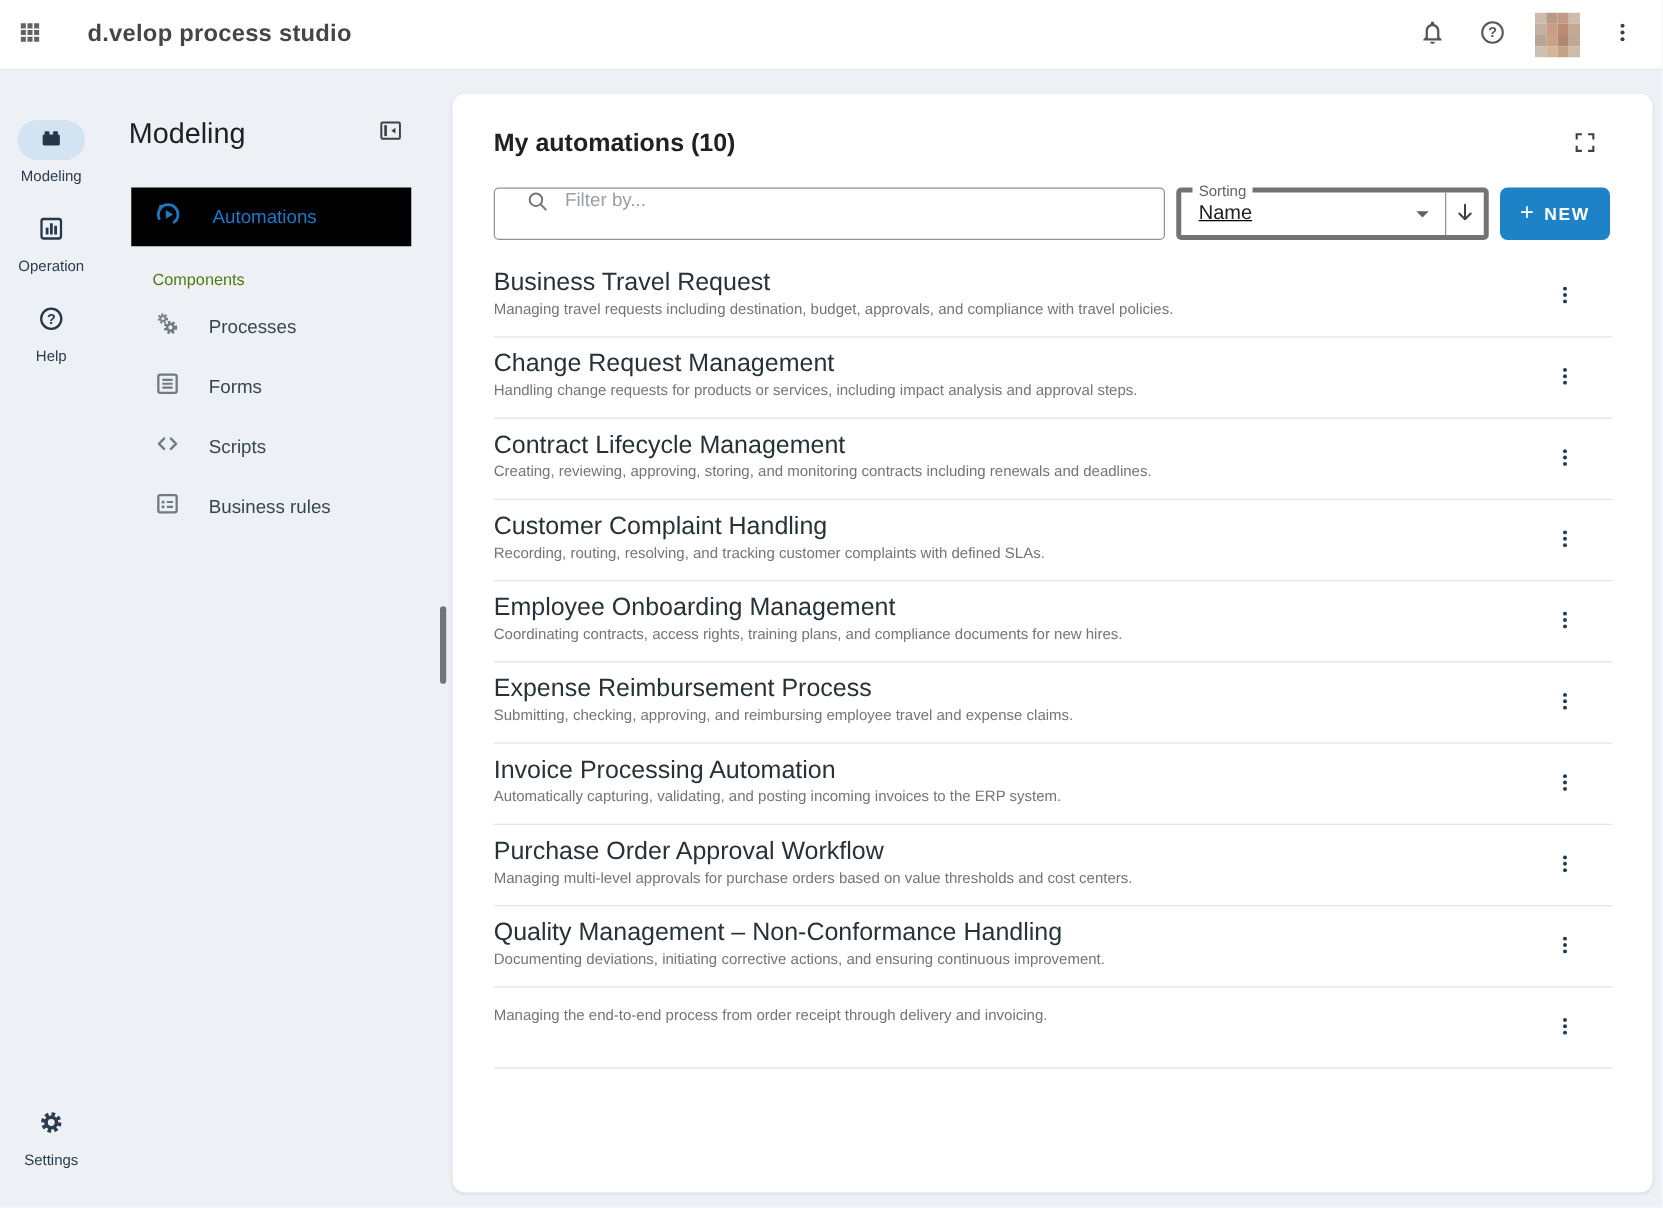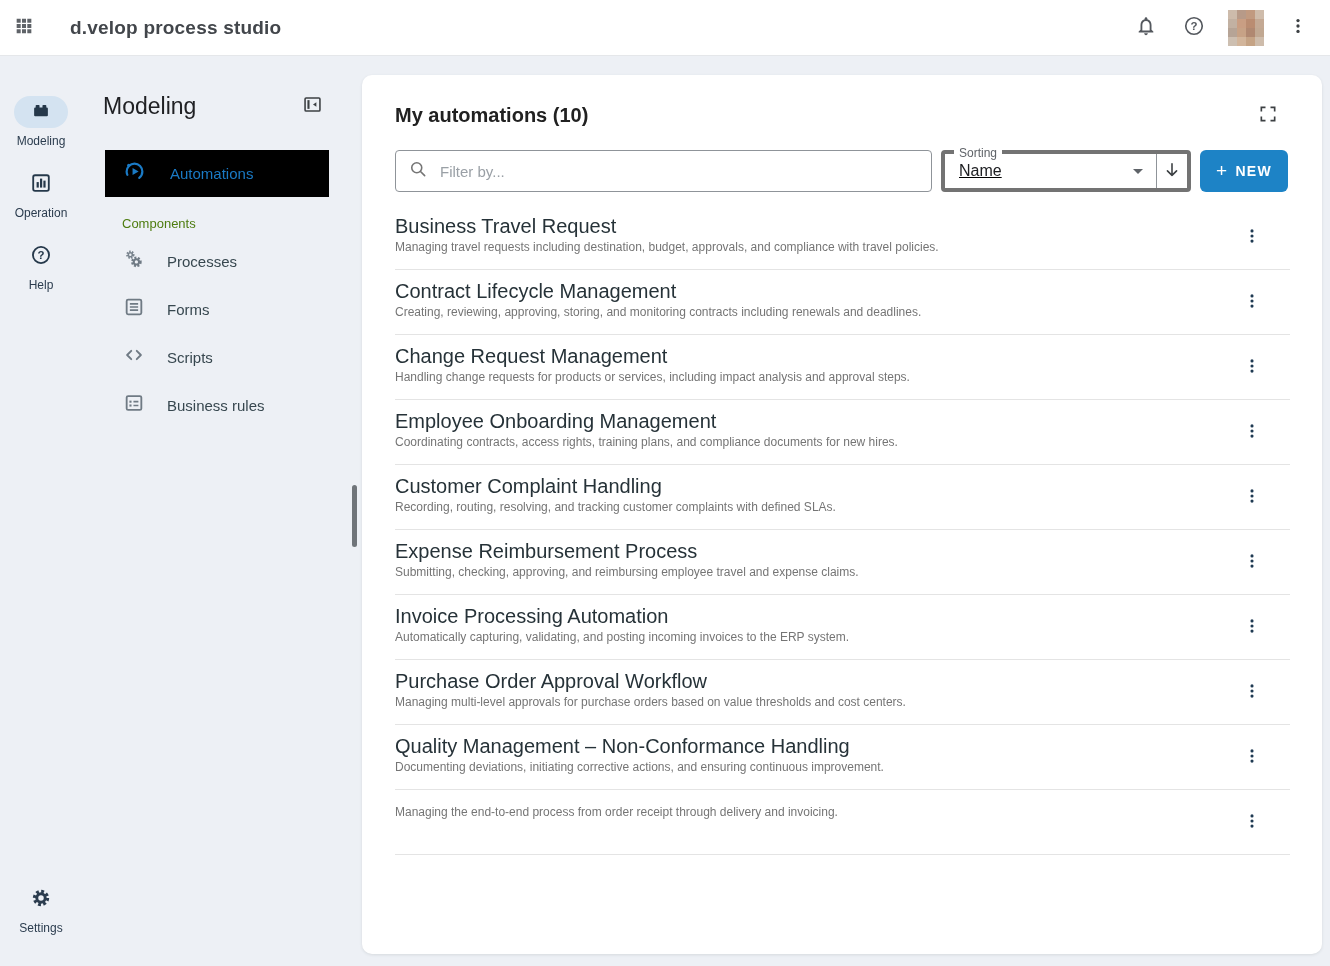--- a/index.html
+++ b/index.html
@@ -53,21 +53,21 @@
   .card {
     flex:1; background:#fff; margin:19px 8px 11px 2px; border-radius:10px;
     box-shadow:0 1px 3px rgba(60,64,67,.12); position:relative; overflow:hidden;
   }
   .card-header { display:flex; align-items:center; justify-content:space-between; padding:26px 40px 0 33px; }
   .card-title { font-size:20px; font-weight:600; color:#212121; }
 
   .toolbar { display:flex; align-items:center; padding:21px 34px 0 33px; }
   .filter-box {
     flex:1; height:42px; border:1px solid #8f9499; border-radius:4px;
-    display:flex; align-items:center; padding:0 12px; background:#fff;
+    display:flex; align-items:flex-start; padding:0 24px; background:#fff;
   }
   .filter-input { border:none; outline:none; flex:1; font-size:15px; color:#202124; margin-left:10px; font-family:"Liberation Sans", sans-serif; background:transparent; }
   .filter-input::placeholder { color:#9aa0a6; }
 
   .sort-group { width:250px; height:42px; border:4px solid #737373; border-radius:4px; margin-left:9px; position:relative; display:flex; background:#fff; flex-shrink:0; }
   .sort-legend { position:absolute; top:-8px; left:9px; background:#fff; padding:0 5px; font-size:12px; color:#5f6368; line-height:14px; }
   .sort-select { flex:1; display:flex; align-items:center; justify-content:space-between; padding:0 13px 0 14px; border-right:1px solid #8f9499; cursor:pointer; background:none; border-top:none; border-bottom:none; border-left:none;text-decoration:underline; }
   .sort-value { font-size:16px; color:#202124; font-family:"Liberation Sans", sans-serif; }
   .caret-down { width:0; height:0; border-left:5px solid transparent; border-right:5px solid transparent; border-top:5.5px solid #5f6368; }
   .sort-dir { width:30px; display:flex; align-items:center; justify-content:center; background:none; border:none; cursor:pointer; }
@@ -340,70 +340,70 @@
                   <circle cx="12" cy="5.2" r="2.1" fill="#1f3a52"></circle>
                   <circle cx="12" cy="12" r="2.1" fill="#1f3a52"></circle>
                   <circle cx="12" cy="18.8" r="2.1" fill="#1f3a52"></circle>
                 </svg>
               </span>
             </button>
           </div>
 
           <div class="row">
             <div class="row-text">
+              <div class="row-title">Change Request Management</div>
+              <div class="row-desc">Handling change requests for products or services, including impact analysis and approval steps.</div>
+            </div>
+            <button class="kebab">
+              <span>
+                <svg width="18" height="18" viewBox="0 0 24 24">
+                  <circle cx="12" cy="5.2" r="2.1" fill="#1f3a52"></circle>
+                  <circle cx="12" cy="12" r="2.1" fill="#1f3a52"></circle>
+                  <circle cx="12" cy="18.8" r="2.1" fill="#1f3a52"></circle>
+                </svg>
+              </span>
+            </button>
+          </div>
+
+          <div class="row">
+            <div class="row-text">
               <div class="row-title">Contract Lifecycle Management</div>
               <div class="row-desc">Creating, reviewing, approving, storing, and monitoring contracts including renewals and deadlines.</div>
             </div>
             <button class="kebab">
               <span>
                 <svg width="18" height="18" viewBox="0 0 24 24">
                   <circle cx="12" cy="5.2" r="2.1" fill="#1f3a52"></circle>
                   <circle cx="12" cy="12" r="2.1" fill="#1f3a52"></circle>
                   <circle cx="12" cy="18.8" r="2.1" fill="#1f3a52"></circle>
                 </svg>
               </span>
             </button>
           </div>
 
           <div class="row">
             <div class="row-text">
-              <div class="row-title">Change Request Management</div>
-              <div class="row-desc">Handling change requests for products or services, including impact analysis and approval steps.</div>
+              <div class="row-title">Customer Complaint Handling</div>
+              <div class="row-desc">Recording, routing, resolving, and tracking customer complaints with defined SLAs.</div>
             </div>
             <button class="kebab">
               <span>
                 <svg width="18" height="18" viewBox="0 0 24 24">
                   <circle cx="12" cy="5.2" r="2.1" fill="#1f3a52"></circle>
                   <circle cx="12" cy="12" r="2.1" fill="#1f3a52"></circle>
                   <circle cx="12" cy="18.8" r="2.1" fill="#1f3a52"></circle>
                 </svg>
               </span>
             </button>
           </div>
 
           <div class="row">
             <div class="row-text">
               <div class="row-title">Employee Onboarding Management</div>
               <div class="row-desc">Coordinating contracts, access rights, training plans, and compliance documents for new hires.</div>
-            </div>
-            <button class="kebab">
-              <span>
-                <svg width="18" height="18" viewBox="0 0 24 24">
-                  <circle cx="12" cy="5.2" r="2.1" fill="#1f3a52"></circle>
-                  <circle cx="12" cy="12" r="2.1" fill="#1f3a52"></circle>
-                  <circle cx="12" cy="18.8" r="2.1" fill="#1f3a52"></circle>
-                </svg>
-              </span>
-            </button>
-          </div>
-
-          <div class="row">
-            <div class="row-text">
-              <div class="row-title">Customer Complaint Handling</div>
-              <div class="row-desc">Recording, routing, resolving, and tracking customer complaints with defined SLAs.</div>
             </div>
             <button class="kebab">
               <span>
                 <svg width="18" height="18" viewBox="0 0 24 24">
                   <circle cx="12" cy="5.2" r="2.1" fill="#1f3a52"></circle>
                   <circle cx="12" cy="12" r="2.1" fill="#1f3a52"></circle>
                   <circle cx="12" cy="18.8" r="2.1" fill="#1f3a52"></circle>
                 </svg>
               </span>
             </button>

